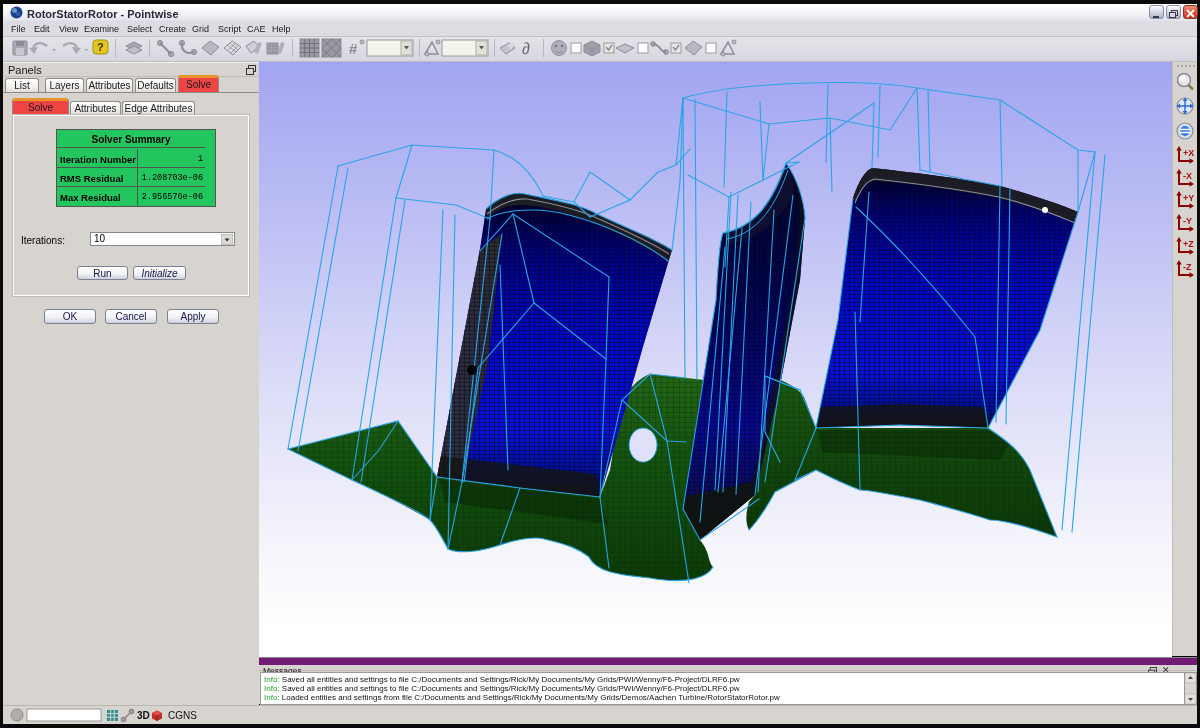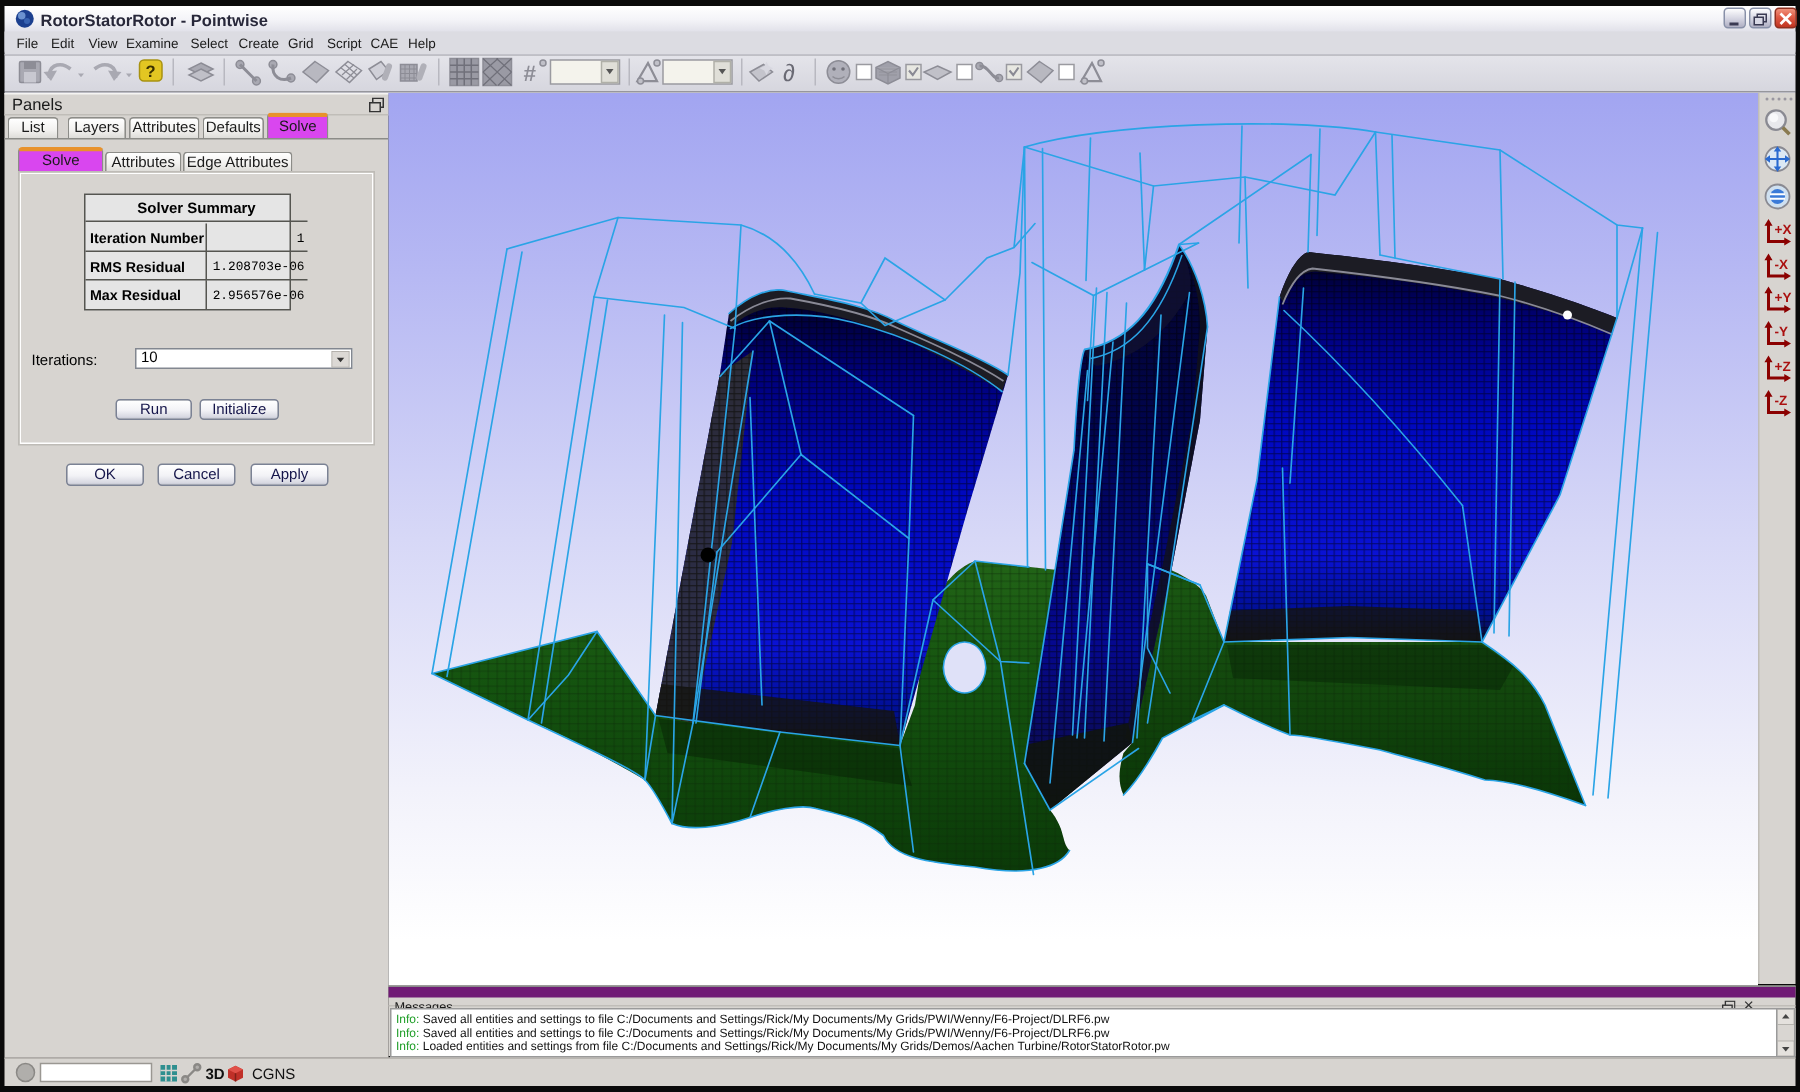--- a/index.html
+++ b/index.html
@@ -26,26 +26,26 @@
 #toolbar { left:3px; top:37px; width:1194px; height:25px;
   background:linear-gradient(180deg,#e4e4ea 0%,#d6d6de 100%); border-bottom:1px solid #bcbcc4; }
 
 
 #leftpanel { left:3px; top:62px; width:256px; height:643px; background:#d7d4d0; }
 #paneltitle { left:0; top:0; width:256px; height:15px; background:#d7d4d0;
   border-top:1px solid #f5f4f2; border-bottom:1px solid #c0bdb8; font-size:11px; color:#1a1a1a; }
 .tab { position:absolute; border:1px solid #8c8c88; border-bottom:none;
   border-radius:3px 3px 0 0; background:linear-gradient(180deg,#ffffff 0%,#f2f1ef 60%,#deddd9 100%);
   font-size:10px; color:#1a1a1a; text-align:center; white-space:nowrap; overflow:hidden; }
-.tab.active { background:#d946ef; border-top:3px solid #e8922c; }
+.tab.active { background:#ef4444; border-top:3px solid #e8922c; }
 #tabline1 { left:0; top:30px; width:256px; height:1px; background:#8c8c88; }
 .groupbox { border:1px solid #bebbb6; box-shadow:inset 0 0 0 1px #ffffff; }
 
 
-#soltable { left:53px; top:67px; width:138px; height:78px; border:1px solid #555550; background:#e5e5e5; }
+#soltable { left:53px; top:67px; width:160px; height:78px; border:1px solid #555550; background:#22c55e; }
 .trow { position:absolute; left:0; width:148px; height:19px; border-bottom:1px solid #555550; }
 .tlabel { position:absolute; left:0; top:0; width:81px; height:19px; border-right:1px solid #555550;
   font-size:9.5px; font-weight:bold; color:#000; padding:5px 0 0 3px; }
 .tval { position:absolute; left:82px; top:0; width:66px; height:19px;
   font-family:"Liberation Mono", monospace; font-size:8.5px; color:#000; text-align:right; padding:5px 2px 0 0; }
 
 
 .xpbtn { position:absolute; border:1px solid #7b8294; border-radius:3px;
   background:linear-gradient(180deg,#ffffff 0%,#f2f2f6 55%,#d8d9e2 90%,#c6c8d4 100%);
   font-size:10px; color:#15154a; text-align:center; }
@@ -258,21 +258,21 @@
 
     <div class="abs" style="left:18px; top:173px; font-size:10px; color:#000;">Iterations:</div>
     <div class="combo" style="left:87px; top:170px; width:145px; height:14px; padding:0 0 0 3px;">10
       <svg class="abs" style="right:1px;top:1px" width="12" height="11" viewBox="0 0 12 11">
           <rect width="12" height="11" fill="#dcd9d5" stroke="#a8a5a0" stroke-width="1"></rect>
           <path d="M3.5 4.5 L8.5 4.5 L6 7.5 Z" fill="#333"></path>
         </svg>
     </div>
 
     <div class="xpbtn" style="left:74px; top:204px; width:51px; height:14px; padding-top:1px;">Run</div>
-    <div class="xpbtn" style="left:130px; top:204px; width:53px; height:14px; padding-top:1px;">Initialize</div>
+    <div class="xpbtn" style="left:130px; top:204px; width:53px; height:14px; padding-top:1px;font-style:italic;">Initialize</div>
 
     <div class="xpbtn" style="left:41px; top:247px; width:52px; height:15px; padding-top:1px;">OK</div>
     <div class="xpbtn" style="left:102px; top:247px; width:52px; height:15px; padding-top:1px;">Cancel</div>
     <div class="xpbtn" style="left:164px; top:247px; width:52px; height:15px; padding-top:1px;">Apply</div>
   </div>
 
   <div id="viewport" class="abs">
     <svg id="scene" width="913" height="595" viewBox="0 0 913 595">
       <defs>
         <linearGradient id="bladeG" x1="0" y1="0" x2="0" y2="1">

